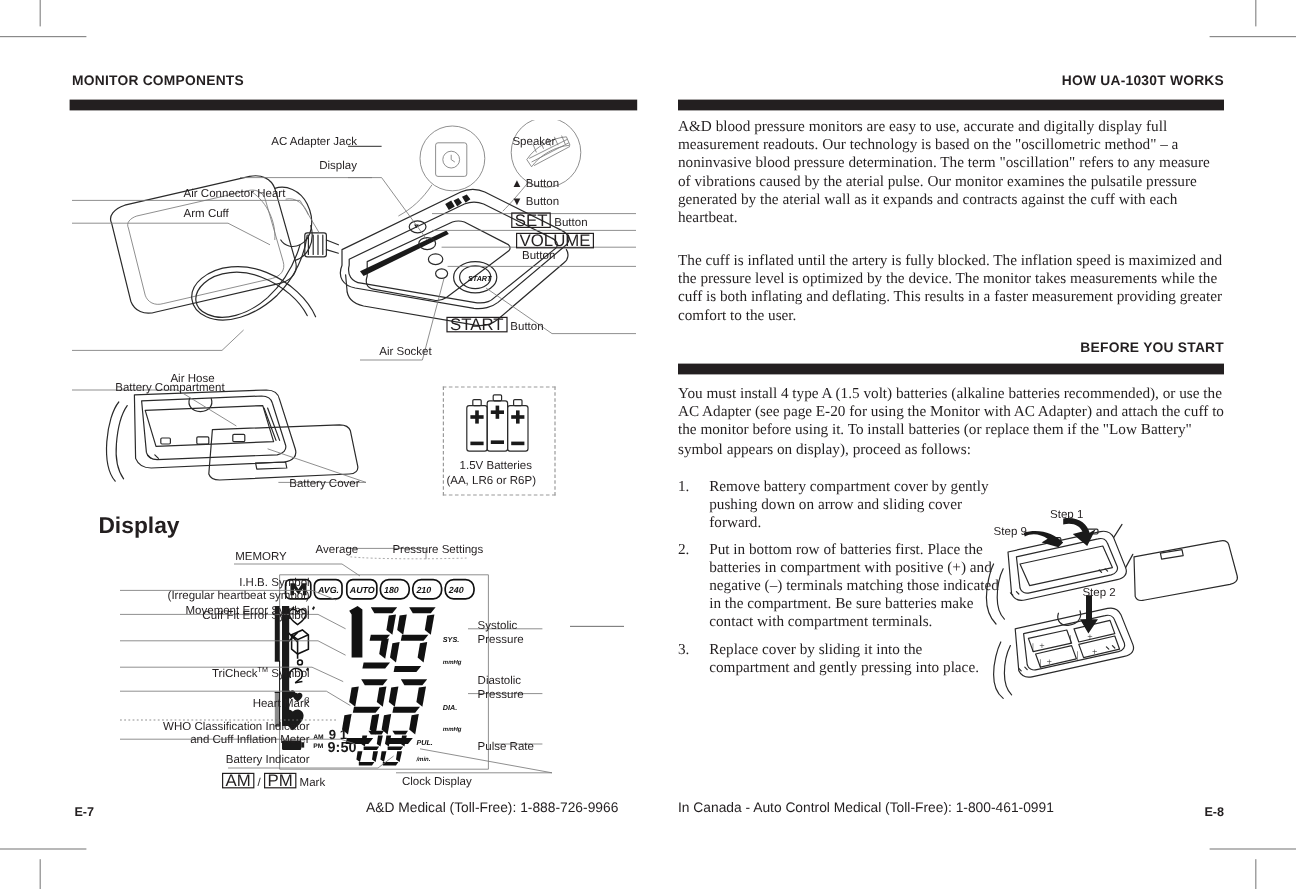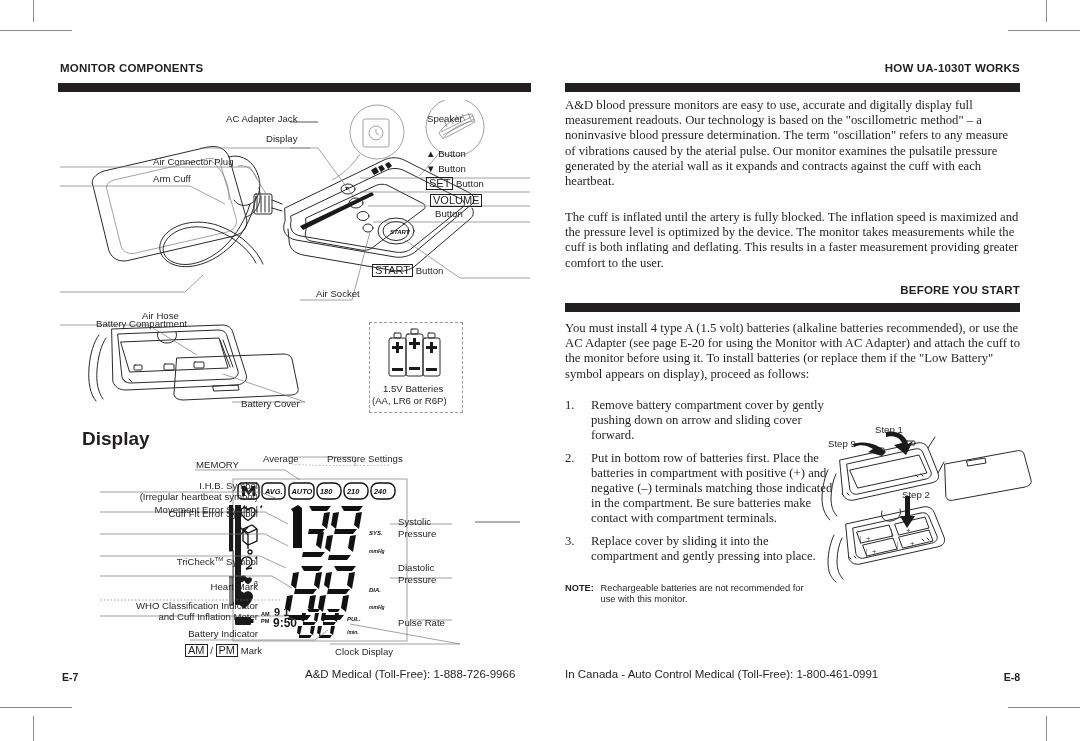--- a/index.html
+++ b/index.html
@@ -36,21 +36,21 @@
 
   .dh{position:absolute;font-family:"Liberation Sans",sans-serif;
       font-weight:bold;font-size:19px;color:#231f20;}
 
   
   .cl{position:absolute;font-family:"Liberation Sans",sans-serif;
       font-size:9.6px;color:#231f20;white-space:nowrap;}
   .cl.r{text-align:right;}
   .ln{position:absolute;background:#555;height:1px;}
   .boxed{border:1px solid #231f20;padding:0 2px;display:inline-block;
-         line-height:11px;font-size:11px;}
+         line-height:11px;font-size:14px;}
 
   svg{display:block;}
   .ink{fill:none;stroke:#2a2a2a;stroke-width:1;stroke-linejoin:round;stroke-linecap:round;}
   .ink-thin{fill:none;stroke:#7a7a7a;stroke-width:.7;}
   .ink-dot{fill:none;stroke:#9a9a9a;stroke-width:.7;stroke-dasharray:1.6 1.8;}
   .fillk{fill:#1a1a1a;stroke:none;}
 
   .lcd-wrap{position:absolute;}
   .seg{fill:#111;}
   .pill{fill:none;stroke:#111;stroke-width:1.4;}
@@ -164,21 +164,21 @@
     <path class="ink-thin" d="M300 78 L 420 78 L 470 78"></path>
     <path class="ink-thin" d="M300 92 L 420 92 L 470 92"></path>
     <path class="ink-thin" d="M308 106 L 430 106 L 470 106"></path>
     <path class="ink-thin" d="M313 122 L 440 122 L 470 122"></path>
     <path class="ink-thin" d="M345 140 L 400 178 L 470 178"></path>
   </svg>
 
   <div class="cl" style="left:226px;top:113px;">AC Adapter Jack</div>
   <div class="cl" style="left:427px;top:113px;">Speaker</div>
   <div class="cl" style="left:266px;top:133px;">Display</div>
-  <div class="cl" style="left:153px;top:156px;">Air Connector Plug</div>
+  <div class="cl" style="left:153px;top:156px;">Air Connector Heart</div>
   <div class="cl" style="left:153px;top:173px;">Arm Cuff</div>
   <div class="cl" style="left:142px;top:288px;margin-top:22px;">Air Hose</div>
   <div class="cl" style="left:316px;top:288px;">Air Socket</div>
 
   <div class="cl" style="left:426px;top:148px;">
     <span>▲</span>
     <span>Button</span>
   </div>
   <div class="cl" style="left:426px;top:163px;">
     <span>▼</span>
@@ -439,24 +439,20 @@
     <div class="li">
       <span class="n">2.</span>
       <span>Put in bottom row of batteries first. Place the batteries in compartment with positive (+) and negative (–) terminals matching those indicated in the compartment. Be sure batteries make contact with compartment terminals.</span>
     </div>
     <div class="li">
       <span class="n">3.</span>
       <span>Replace cover by sliding it into the compartment and gently pressing into place.</span>
     </div>
   </div>
 
-  <div class="note" style="left:565px;top:583px;width:260px;">
-    <span class="lbl">NOTE:</span>
-    <span class="txt" style="width:205px;margin-left:4px;">Rechargeable batteries are not recommended for use with this monitor.</span>
-  </div>
 
   <svg style="position:absolute;left:820px;top:418px;" width="220" height="165" viewBox="0 0 220 165">
 
     <g class="ink">
       <path d="M8 52 C 5 58 2 70 2 80 C 2 90 5 97 10 102"></path>
       <path d="M16 56 C 13 62 11 72 11 80 C 11 88 13 94 17 98"></path>
       <path d="M20 42 L 97 25 C 102 24 106 26 108 30 L 118 55 C 120 60 117 64 111 65 L 34 82 C 29 83 25 81 23 77 Z"></path>
       <path d="M27 46 L 95 31 C 99 30 102 32 103 35 L 111 54 C 112 57 110 60 106 61 L 38 76 C 34 77 31 75 30 72 Z"></path>
       <path d="M30 52 L 99 37 L 107 55 L 38 70 Z"></path>
       <rect x="56" y="30" width="8" height="4" rx="1"></rect>

